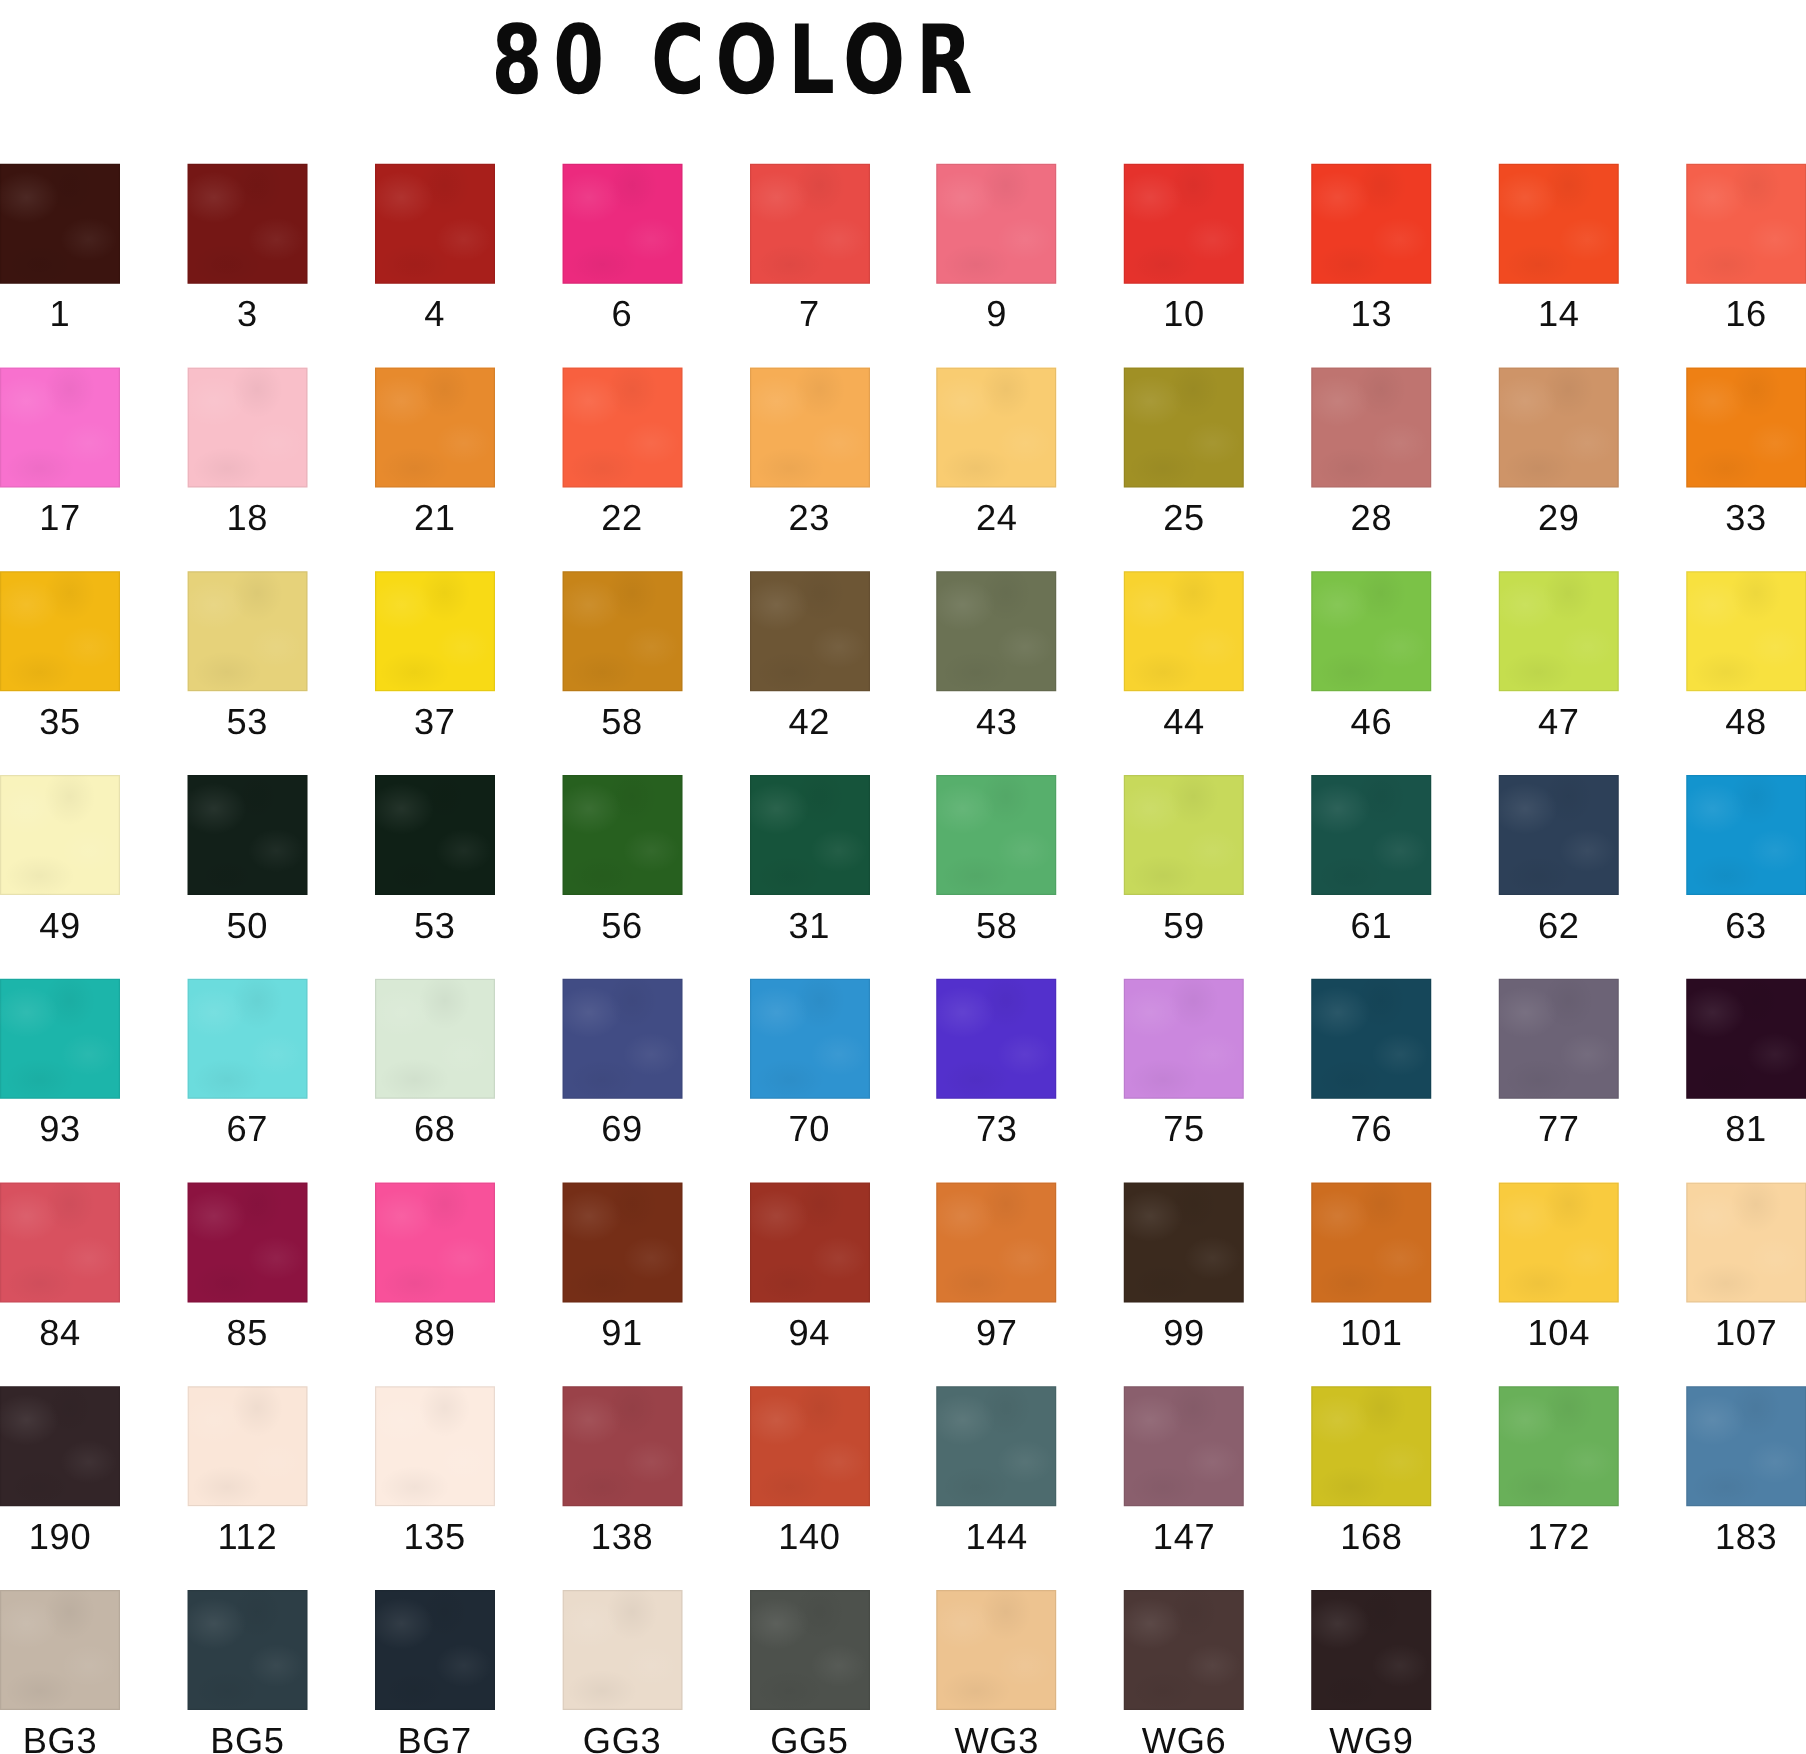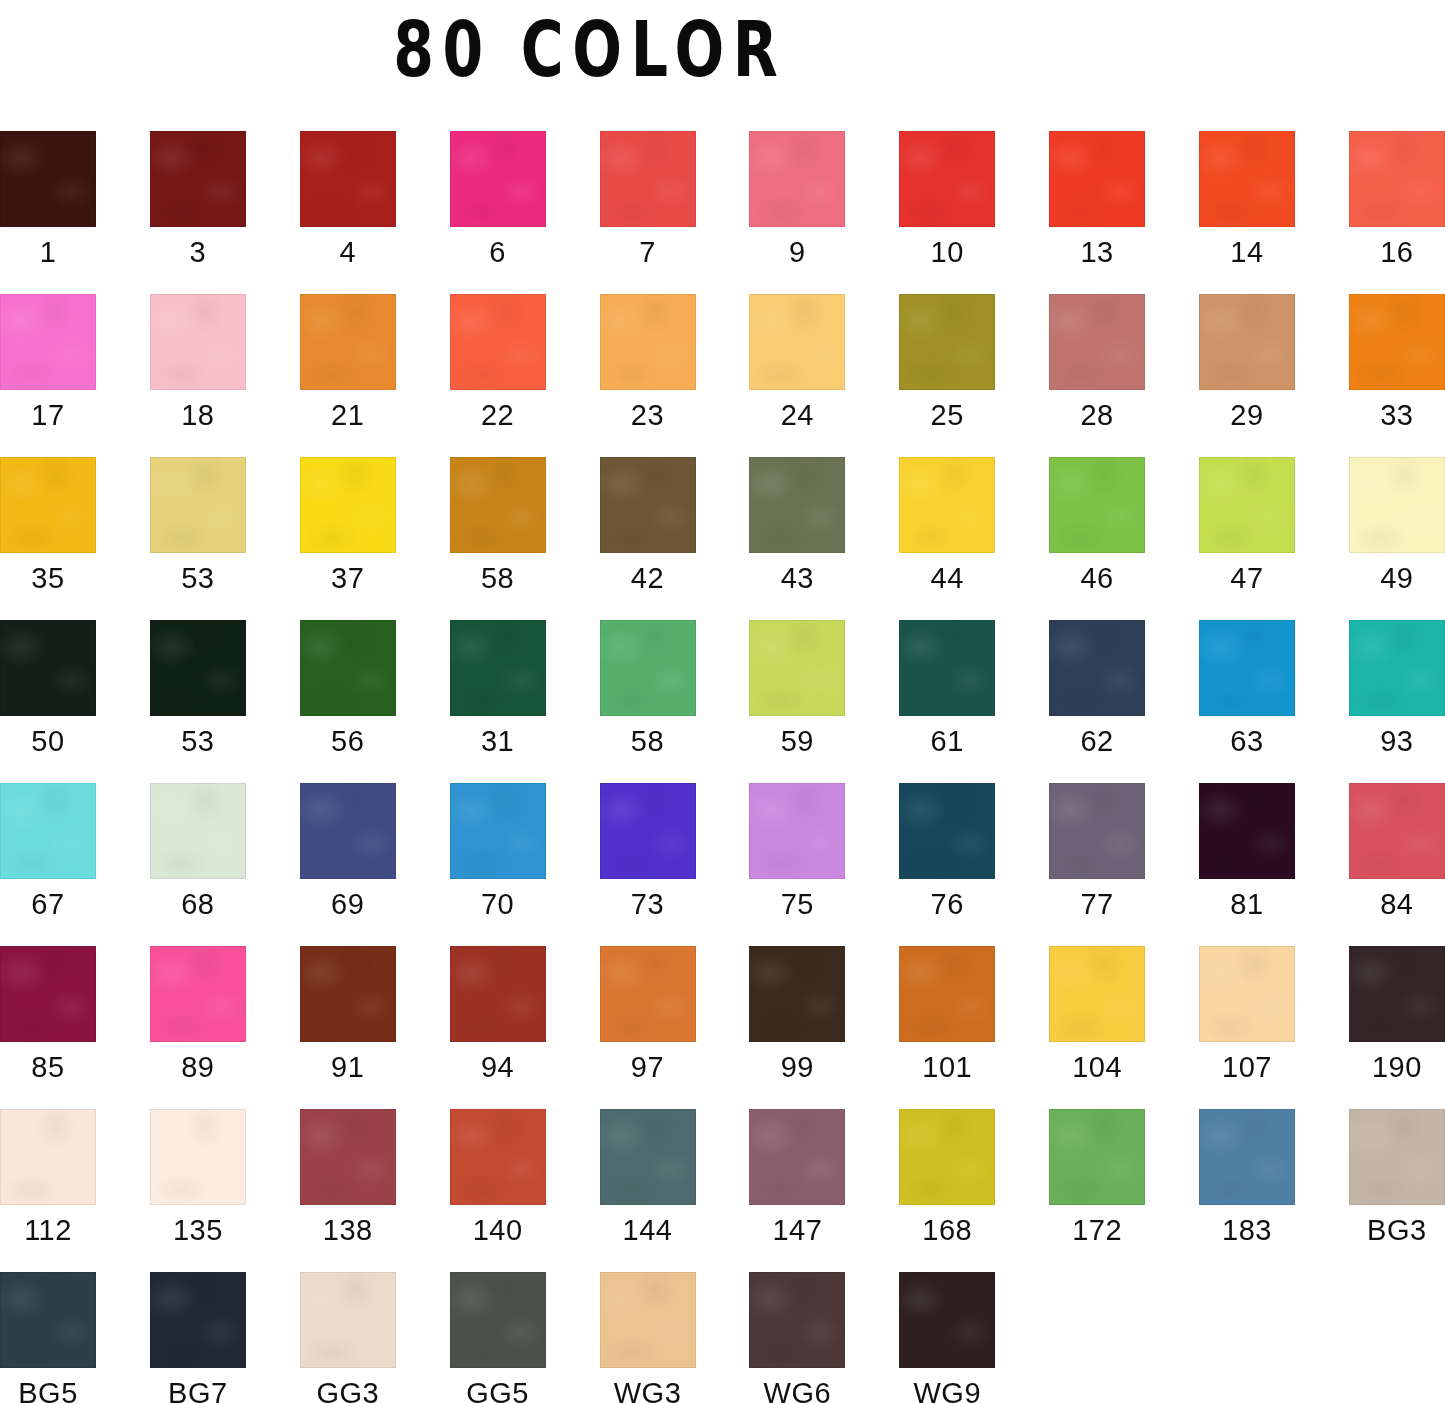--- a/index.html
+++ b/index.html
@@ -222,20 +222,24 @@
       </div>
       <div class="cell">
         <div class="chip" style="background-color: rgb(123, 194, 71);"></div>
         <div class="label">46</div>
       </div>
       <div class="cell">
         <div class="chip" style="background-color: rgb(197, 222, 78);"></div>
         <div class="label">47</div>
       </div>
       <div class="cell">
+        <div class="chip" style="background-color: rgb(248, 225, 63);"></div>
+        <div class="label">48</div>
+      </div>
+      <div class="cell">
         <div class="chip" style="background-color: rgb(249, 243, 188);"></div>
         <div class="label">49</div>
       </div>
       <div class="cell">
         <div class="chip" style="background-color: rgb(18, 32, 25);"></div>
         <div class="label">50</div>
       </div>
       <div class="cell">
         <div class="chip" style="background-color: rgb(15, 32, 22);"></div>
         <div class="label">53</div>

